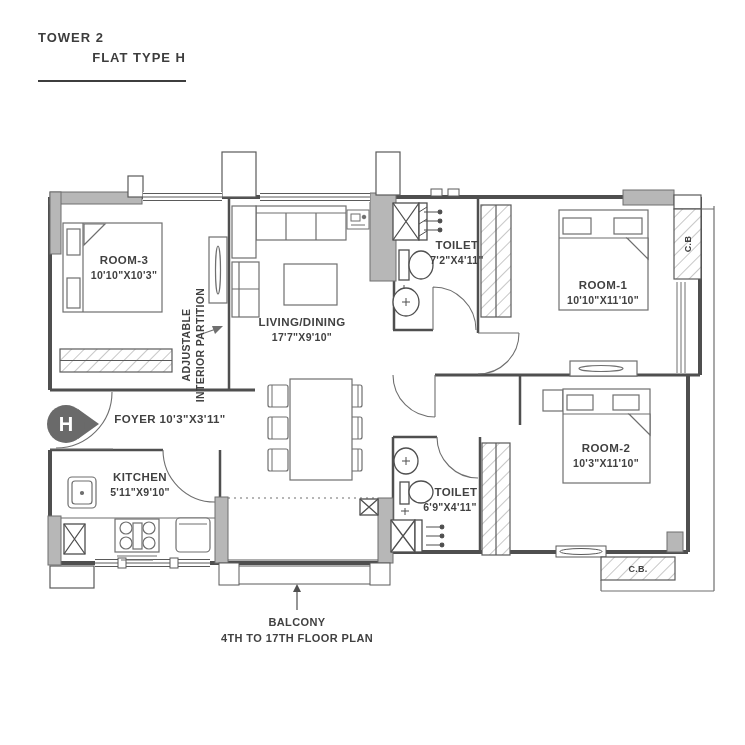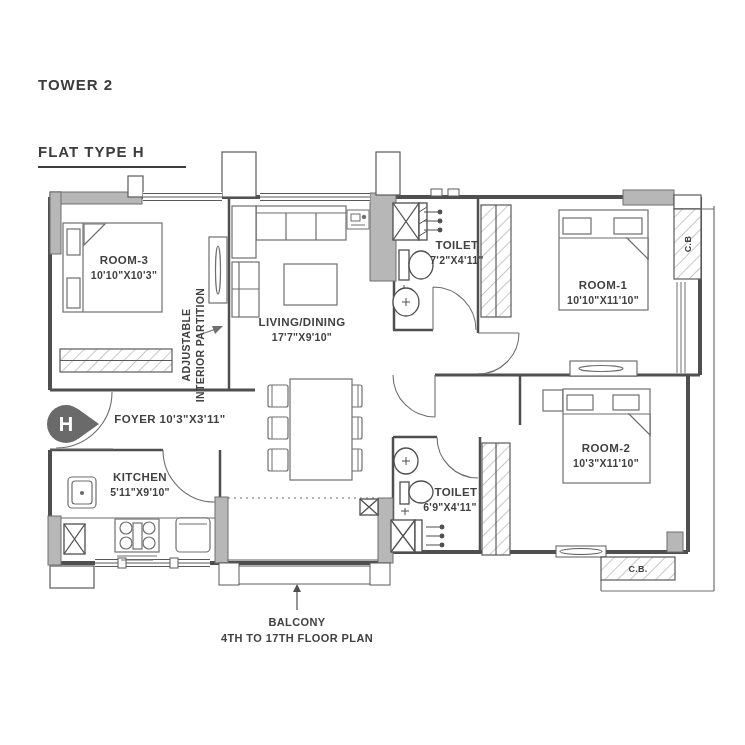--- a/index.html
+++ b/index.html
@@ -1,20 +1,20 @@
 <!DOCTYPE html>
 <html><head>
 <meta charset="utf-8">
 <style>
   html,body{margin:0;padding:0;background:#ffffff;}
   .canvas{position:relative;width:745px;height:745px;background:#ffffff;overflow:hidden;
           font-family:"Liberation Sans",sans-serif;}
   .title-block{position:absolute;left:38px;top:28px;color:#3d3d3d;}
-  .title-line{font-size:15px;font-weight:bold;letter-spacing:1px;line-height:20px;margin-top:47px;}
-  .title-underline{border-bottom:2.5px solid #3d3d3d;padding-bottom:4px;width:148px;}
+  .title-line{font-size:13px;font-weight:bold;letter-spacing:1px;line-height:20px;}
+  .title-underline{border-bottom:2.5px solid #3d3d3d;padding-bottom:12px;width:148px;text-align:right;}
   svg{position:absolute;left:0;top:0;}
   svg text{font-family:"Liberation Sans",sans-serif;fill:#414141;font-weight:bold;}
   .lbl{font-size:11.5px;letter-spacing:.4px;}
   .dims{font-size:10.5px;letter-spacing:.3px;}
   .small{font-size:9px;letter-spacing:.3px;}
   .note{font-size:11px;letter-spacing:.4px;}
   .hmark{font-size:20px;fill:#ffffff;}
 </style>
 </head>
 <body>

